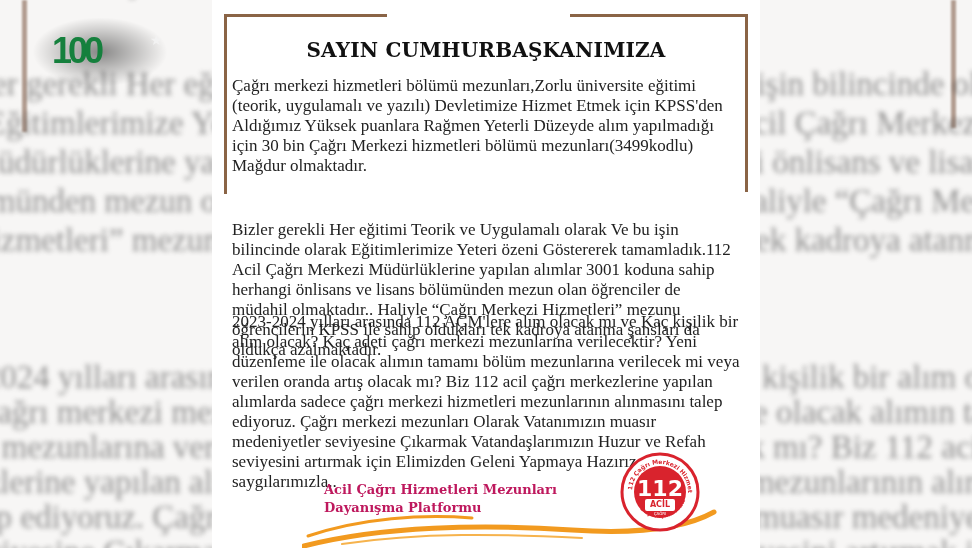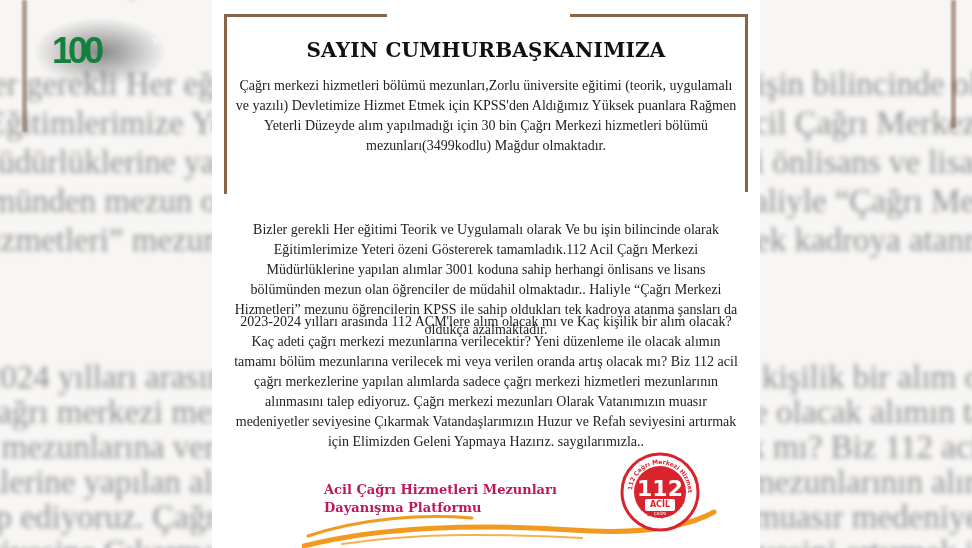--- a/index.html
+++ b/index.html
@@ -18,21 +18,21 @@
   .wm-sivas .top{position:absolute;left:12px;top:2px;font-family:"DejaVu Sans",sans-serif;font-size:16px;font-weight:bold;color:#fff;}
   .wm-sivas .bottom{position:absolute;left:20px;top:16px;font-family:"DejaVu Sans",sans-serif;font-size:27px;font-weight:bold;letter-spacing:1px;color:#fff;}
 
   
   .poster{position:absolute;left:212px;top:0;width:548px;height:548px;background:#fff;overflow:hidden;}
   .frame-top-left{position:absolute;left:12px;top:14px;width:163px;height:3px;background:#8a6446;}
   .frame-top-right{position:absolute;left:358px;top:14px;width:178px;height:3px;background:#8a6446;}
   .frame-left{position:absolute;left:12px;top:14px;width:3px;height:180px;background:#8a6446;}
   .frame-right{position:absolute;left:533px;top:14px;width:3px;height:178px;background:#8a6446;}
   .title{position:absolute;left:0;top:38px;width:548px;text-align:center;font-family:"DejaVu Serif",serif;font-weight:bold;font-size:20px;color:#111;letter-spacing:.2px;}
-  .para{position:absolute;left:20px;width:508px;text-align:center;font-family:"Liberation Serif",serif;font-size:14px;line-height:20px;color:#222;}
+  .para{position:absolute;left:20px;width:508px;text-align:left;font-family:"Liberation Serif",serif;font-size:17px;line-height:20px;color:#222;}
   .p1{top:76px;}
   .p2{top:176px;margin-top:44px;}
   .p3{top:312px;}
   .footer-org{position:absolute;left:0;top:480px;width:548px;}
   .org-line{position:absolute;left:112px;width:300px;text-align:left;font-family:"DejaVu Serif",serif;font-weight:bold;font-size:13px;color:#be185d;}
   .org-1{top:2px;}
   .org-2{top:20px;}
   .swoosh{position:absolute;left:90px;top:500px;width:420px;height:48px;}
   .seal{position:absolute;left:408px;top:452px;width:80px;height:80px;}
 </style>

